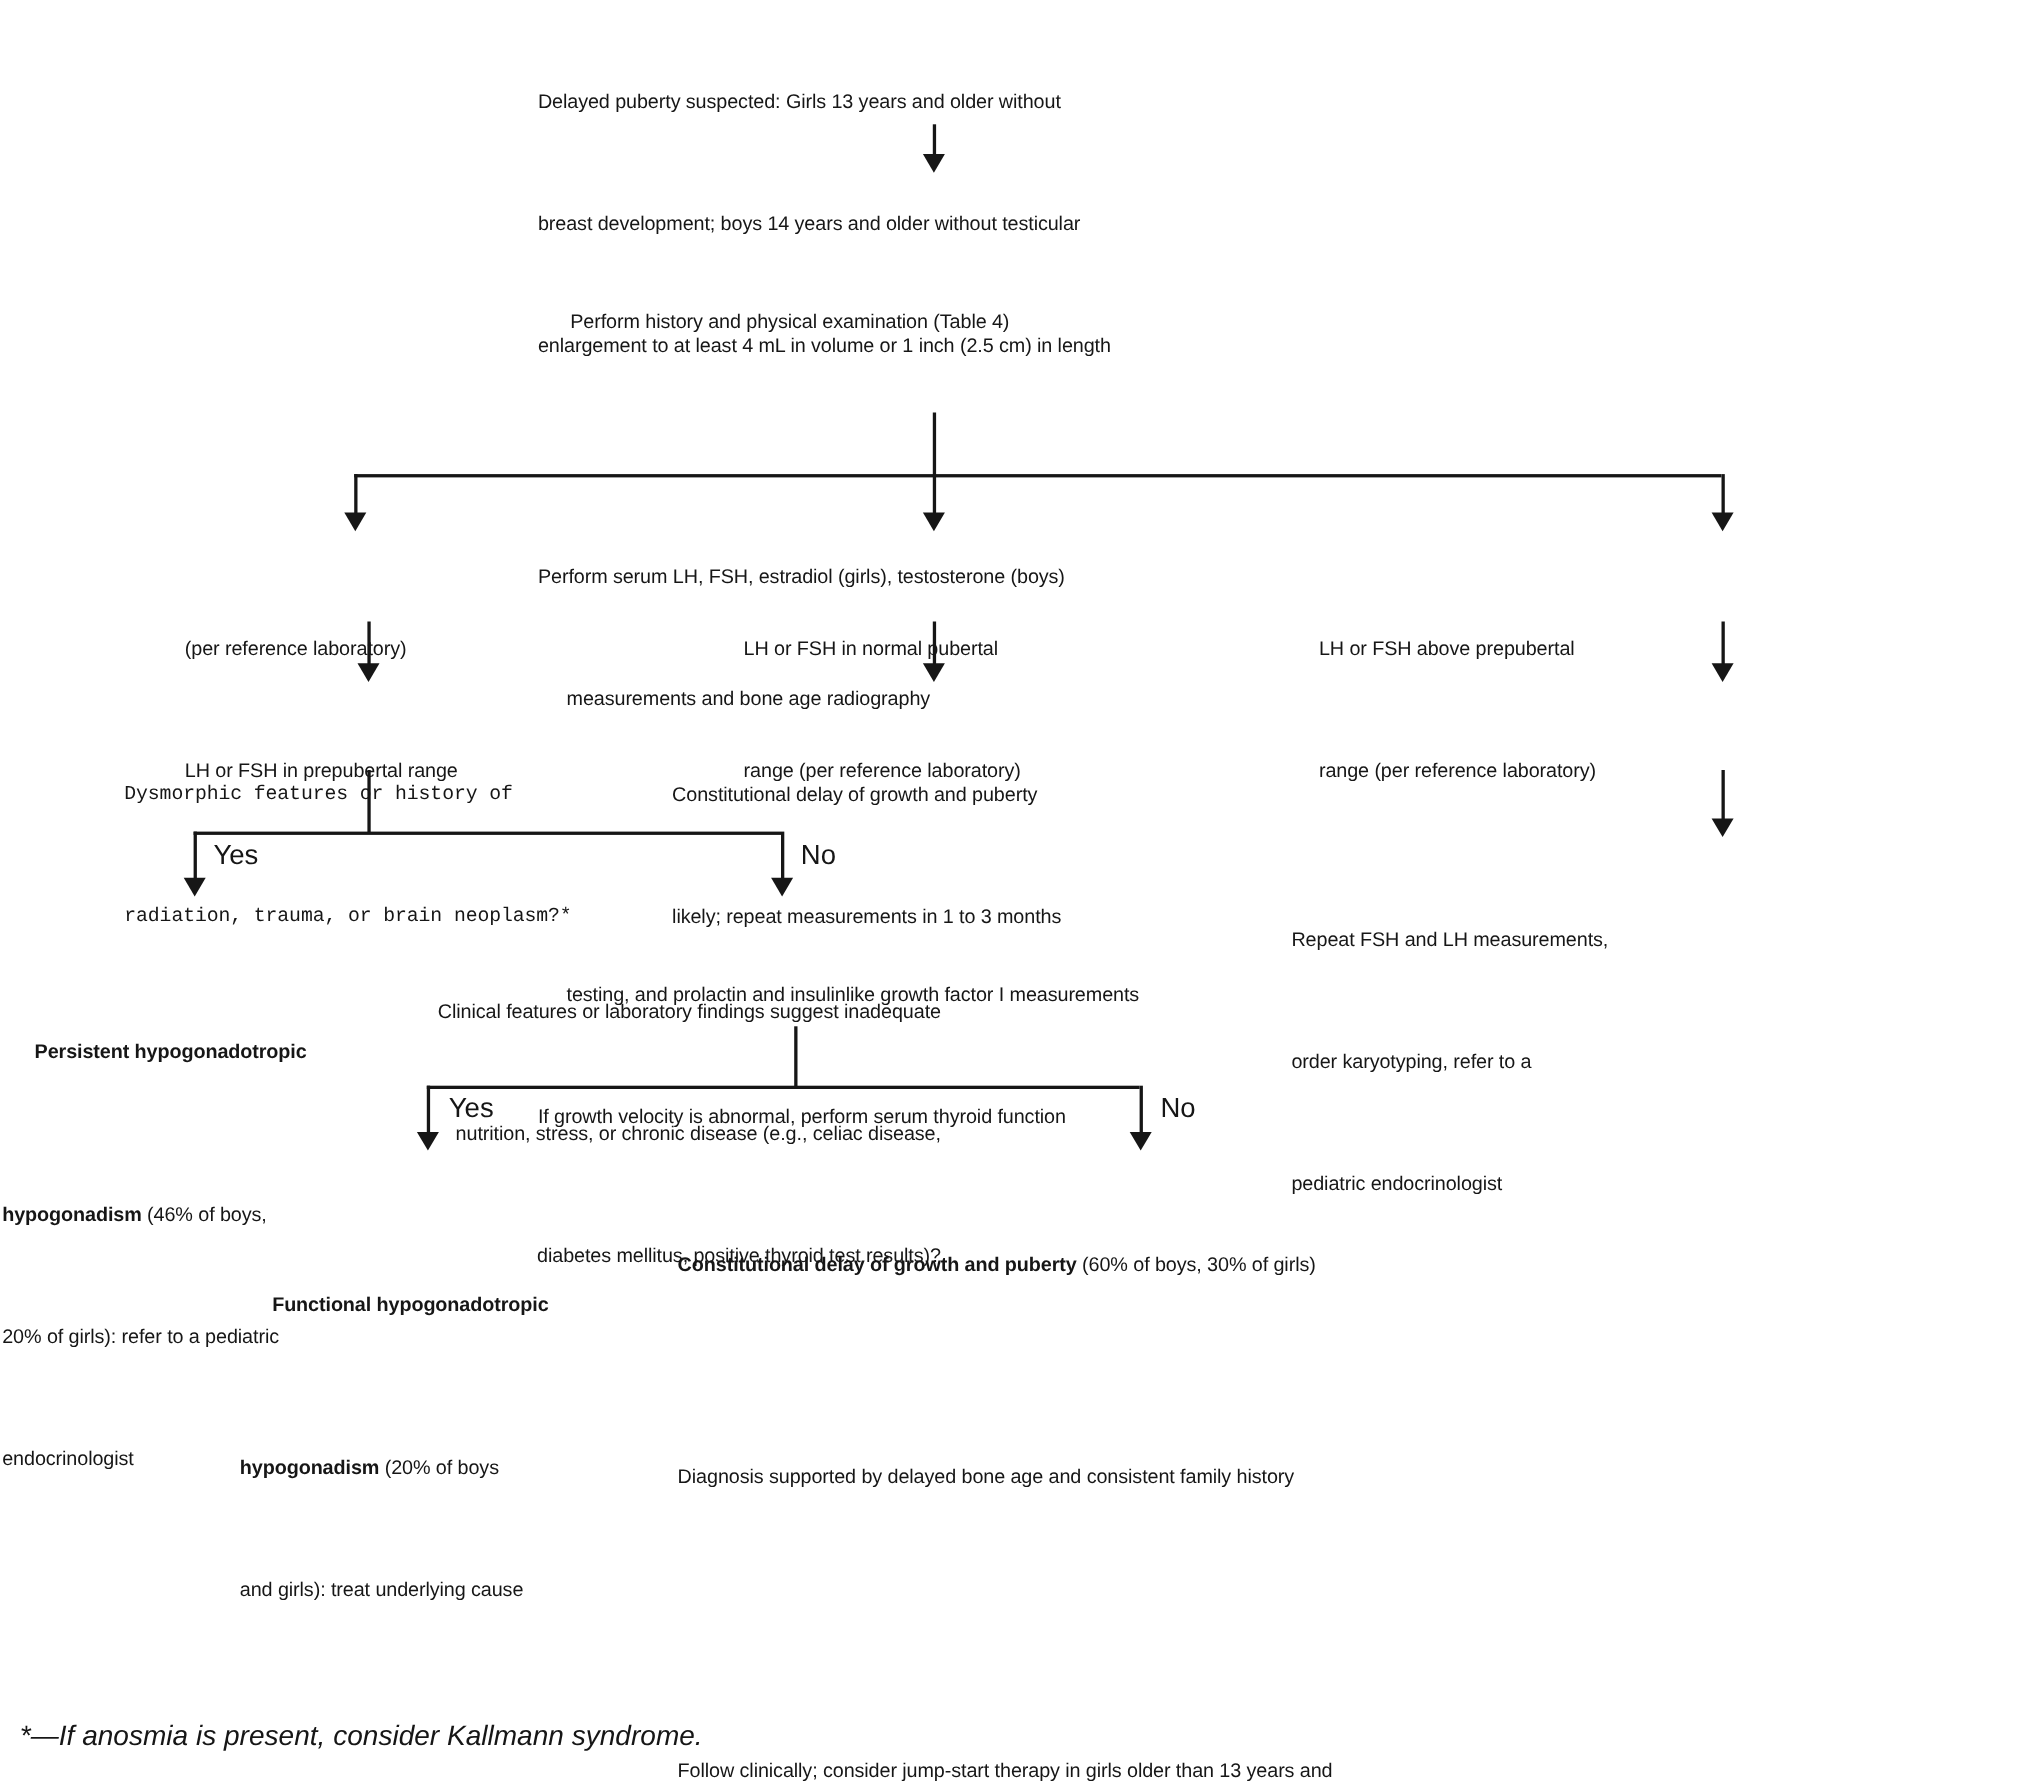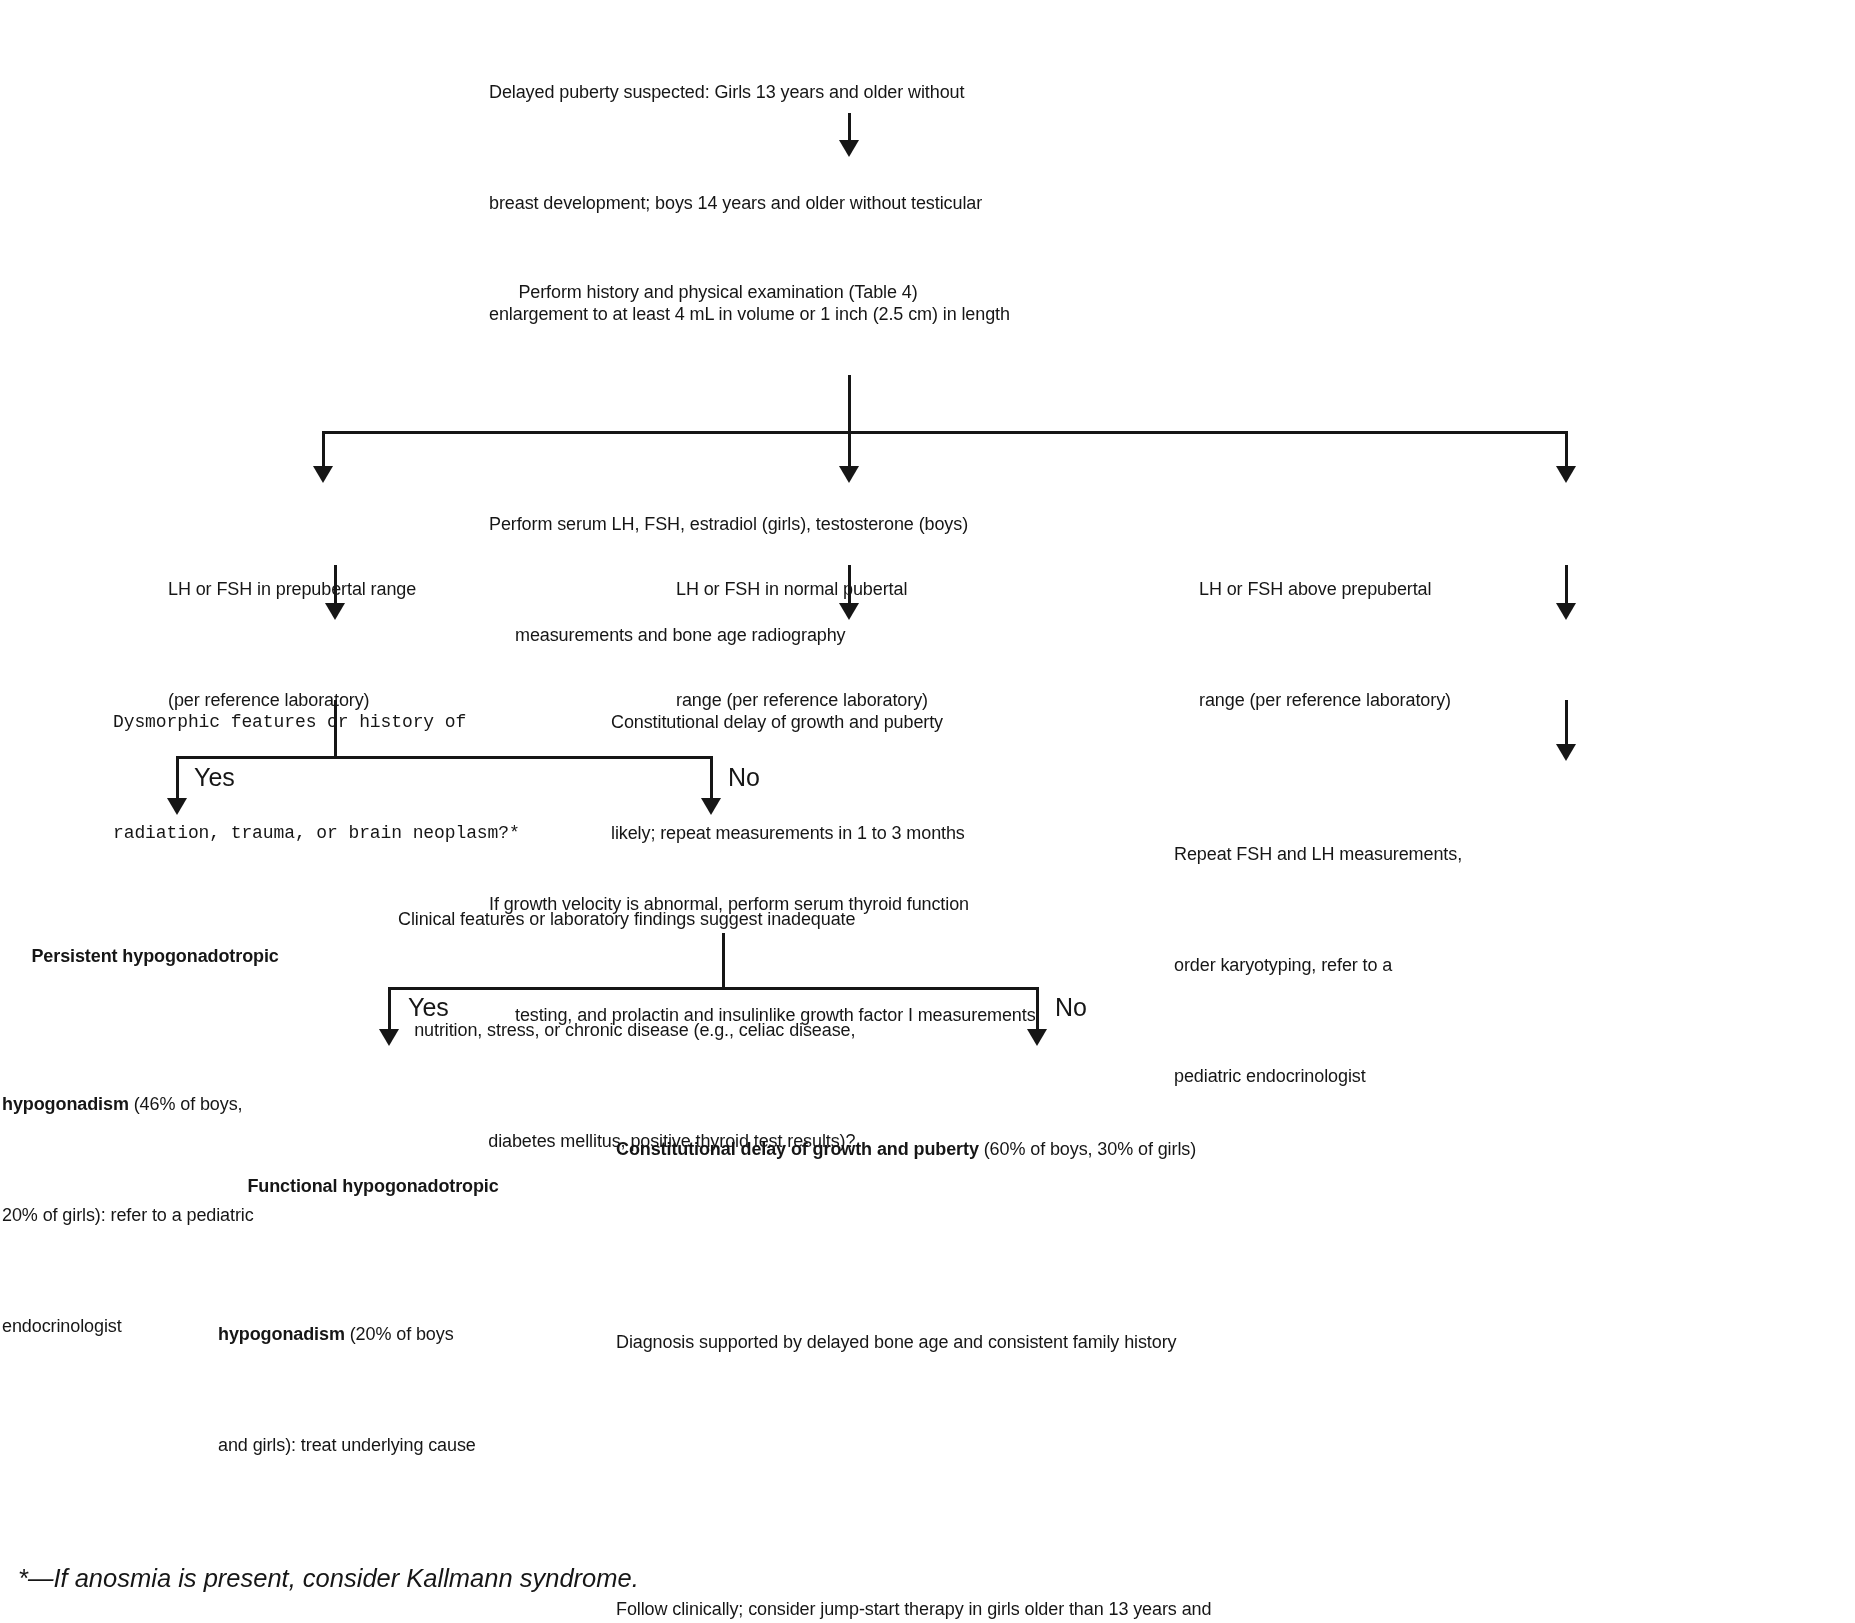--- a/index.html
+++ b/index.html
@@ -78,40 +78,40 @@
 
   <div class="txt" style="left:489px; top:163px;">
     <div>
       <span>Perform history and physical examination (Table 4)</span>
     </div>
     <div style="margin-top:10px;">
       <div>Perform serum LH, FSH, estradiol (girls), testosterone (boys)</div>
       <div style="padding-left:26px;">measurements and bone age radiography</div>
     </div>
     <div style="margin-top:10px;">
+      <div style="padding-left:26px;">testing, and prolactin and insulinlike growth factor I measurements</div>
       <div>If growth velocity is abnormal, perform serum thyroid function</div>
-      <div style="padding-left:26px;">testing, and prolactin and insulinlike growth factor I measurements</div>
     </div>
   </div>
 
   <div class="vline" style="left:848px; top:375px; height:57px;"></div>
   <div class="hline" style="left:322px; top:431px; width:1243px;"></div>
 
   <div class="vline" style="left:322px; top:431px; height:41px;"></div>
   <div class="arrowhead" style="left:313px; top:466px;"></div>
 
   <div class="vline" style="left:848px; top:431px; height:41px;"></div>
   <div class="arrowhead" style="left:839px; top:466px;"></div>
 
   <div class="vline" style="left:1565px; top:431px; height:41px;"></div>
   <div class="arrowhead" style="left:1556px; top:466px;"></div>
 
   <div class="txt" style="left:168px; top:497px;">
+    <div>(per reference laboratory)</div>
     <div>LH or FSH in prepubertal range</div>
-    <div>(per reference laboratory)</div>
   </div>
 
   <div class="txt" style="left:676px; top:497px;">
     <div>LH or FSH in normal pubertal</div>
     <div>range (per reference laboratory)</div>
   </div>
 
   <div class="txt" style="left:1199px; top:497px;">
     <div>LH or FSH above prepubertal</div>
     <div>range (per reference laboratory)</div>

